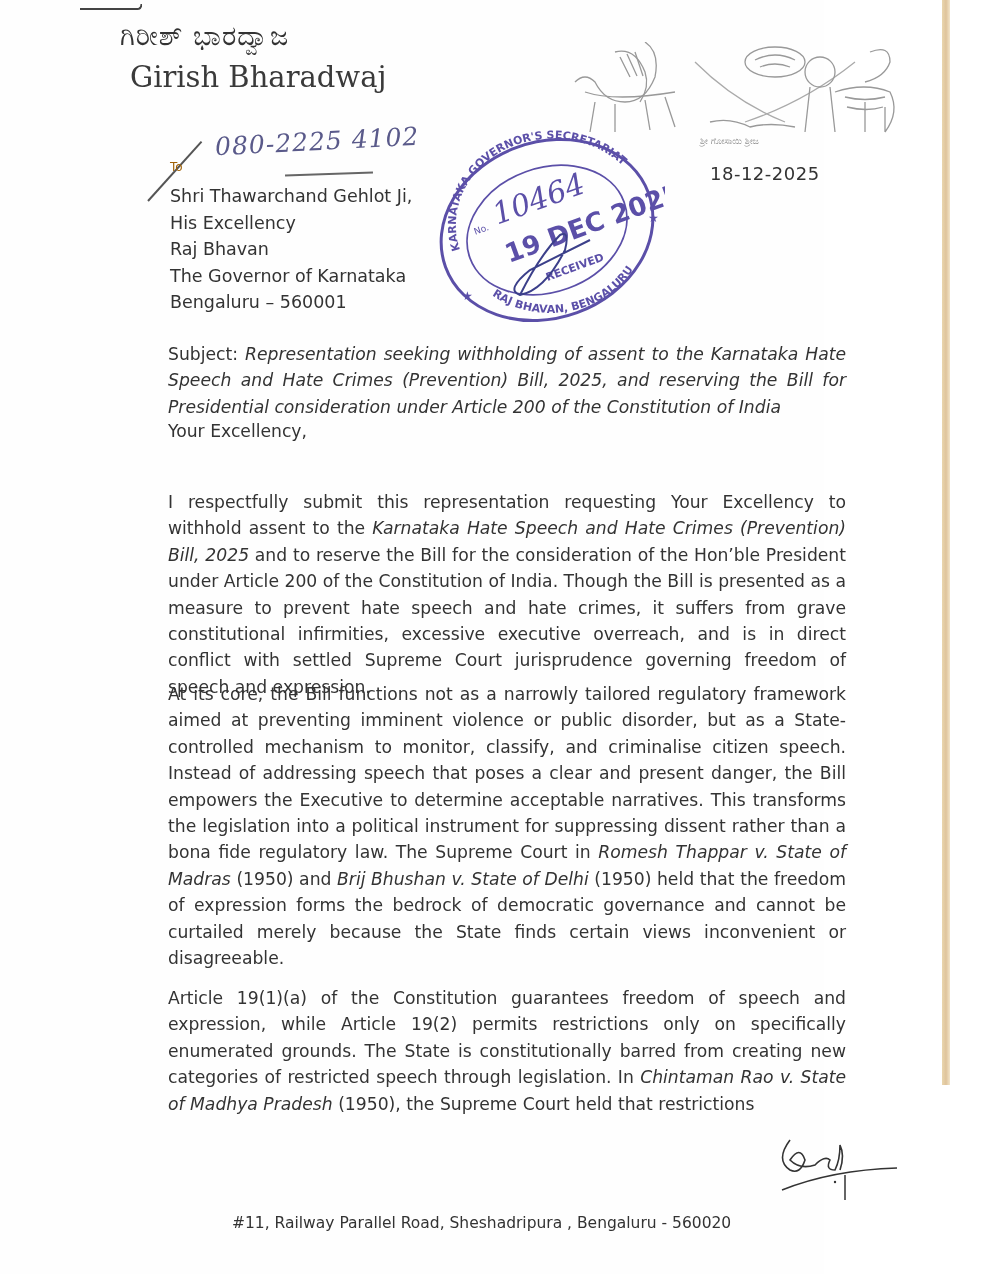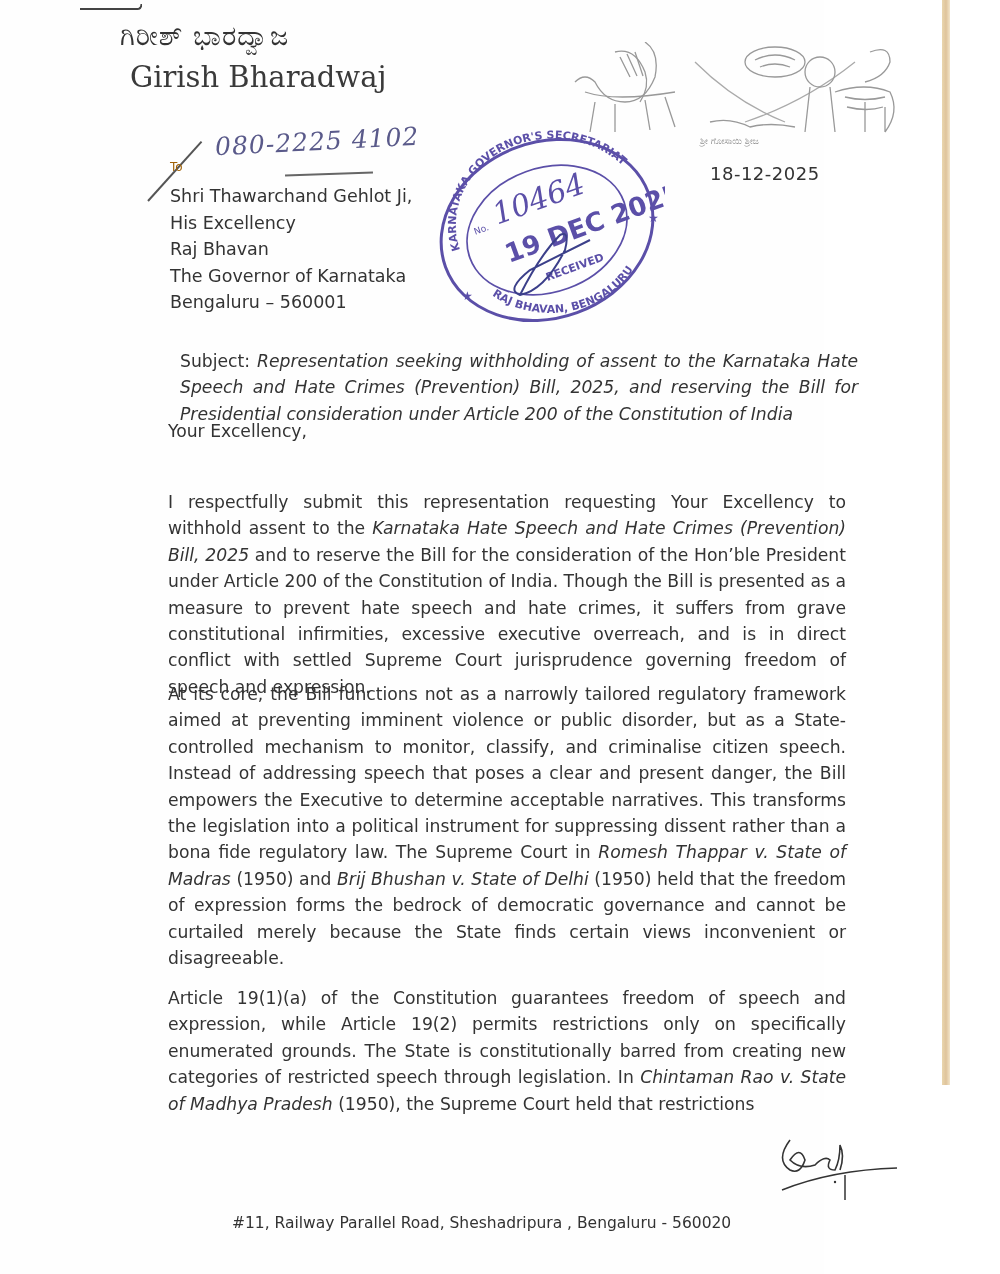--- a/index.html
+++ b/index.html
@@ -13,21 +13,21 @@
   .emblem { position:absolute; left:565px; top:42px; width:345px; height:112px; }
   .emblem-caption { position:absolute; left:700px; top:136px; font-size:9px; color:#888; }
   .date { position:absolute; left:710px; top:163px; font-size:18px; color:#333; letter-spacing:0.5px;text-align:right; }
   .phone-note { position:absolute; left:215px; top:127px; font-family:"DejaVu Serif", serif; font-style:italic; font-size:25px; color:#5a5a8a; transform:rotate(-3deg); letter-spacing:1px; }
   .phone-underline { position:absolute; left:285px; top:173px; width:88px; height:2px; background:#666; transform:rotate(-2deg); }
   .slash-mark { position:absolute; left:148px; top:140px; width:80px; height:2px; background:#555; transform:rotate(-48deg); transform-origin:left center; top:200px; }
   .to-label { position:absolute; left:170px; top:160px; font-size:12px; color:#a16207; }
   .addr { position:absolute; left:170px; top:183px; font-size:17.5px; line-height:26.5px; color:#333; }
   .stamp { position:absolute; left:430px; top:130px; width:235px; height:200px; }
   .body-text { position:absolute; left:168px; width:678px; font-size:17.2px; line-height:26.4px; color:#333; text-align:justify; }
-  .subject { top:348px;margin-left:12px; }
+  .subject { top:341px; }
   .salutation { top:418px; }
   .p1 { top:462px;margin-top:27px; }
   .p2 { top:681px; }
   .p3 { top:985px; }
   i { font-style:italic; }
   .signature { position:absolute; left:760px; top:1130px; width:140px; height:70px; }
   .footer-addr { position:absolute; left:232px; top:1186px; font-size:15.5px; color:#333;margin-top:28px; }
   .footer-links { position:absolute; left:270px; top:1206px; font-family:"DejaVu Serif", serif; font-size:18px; color:#333; }
   .footer-links a { color:#333; text-decoration:underline; }
 </style>

